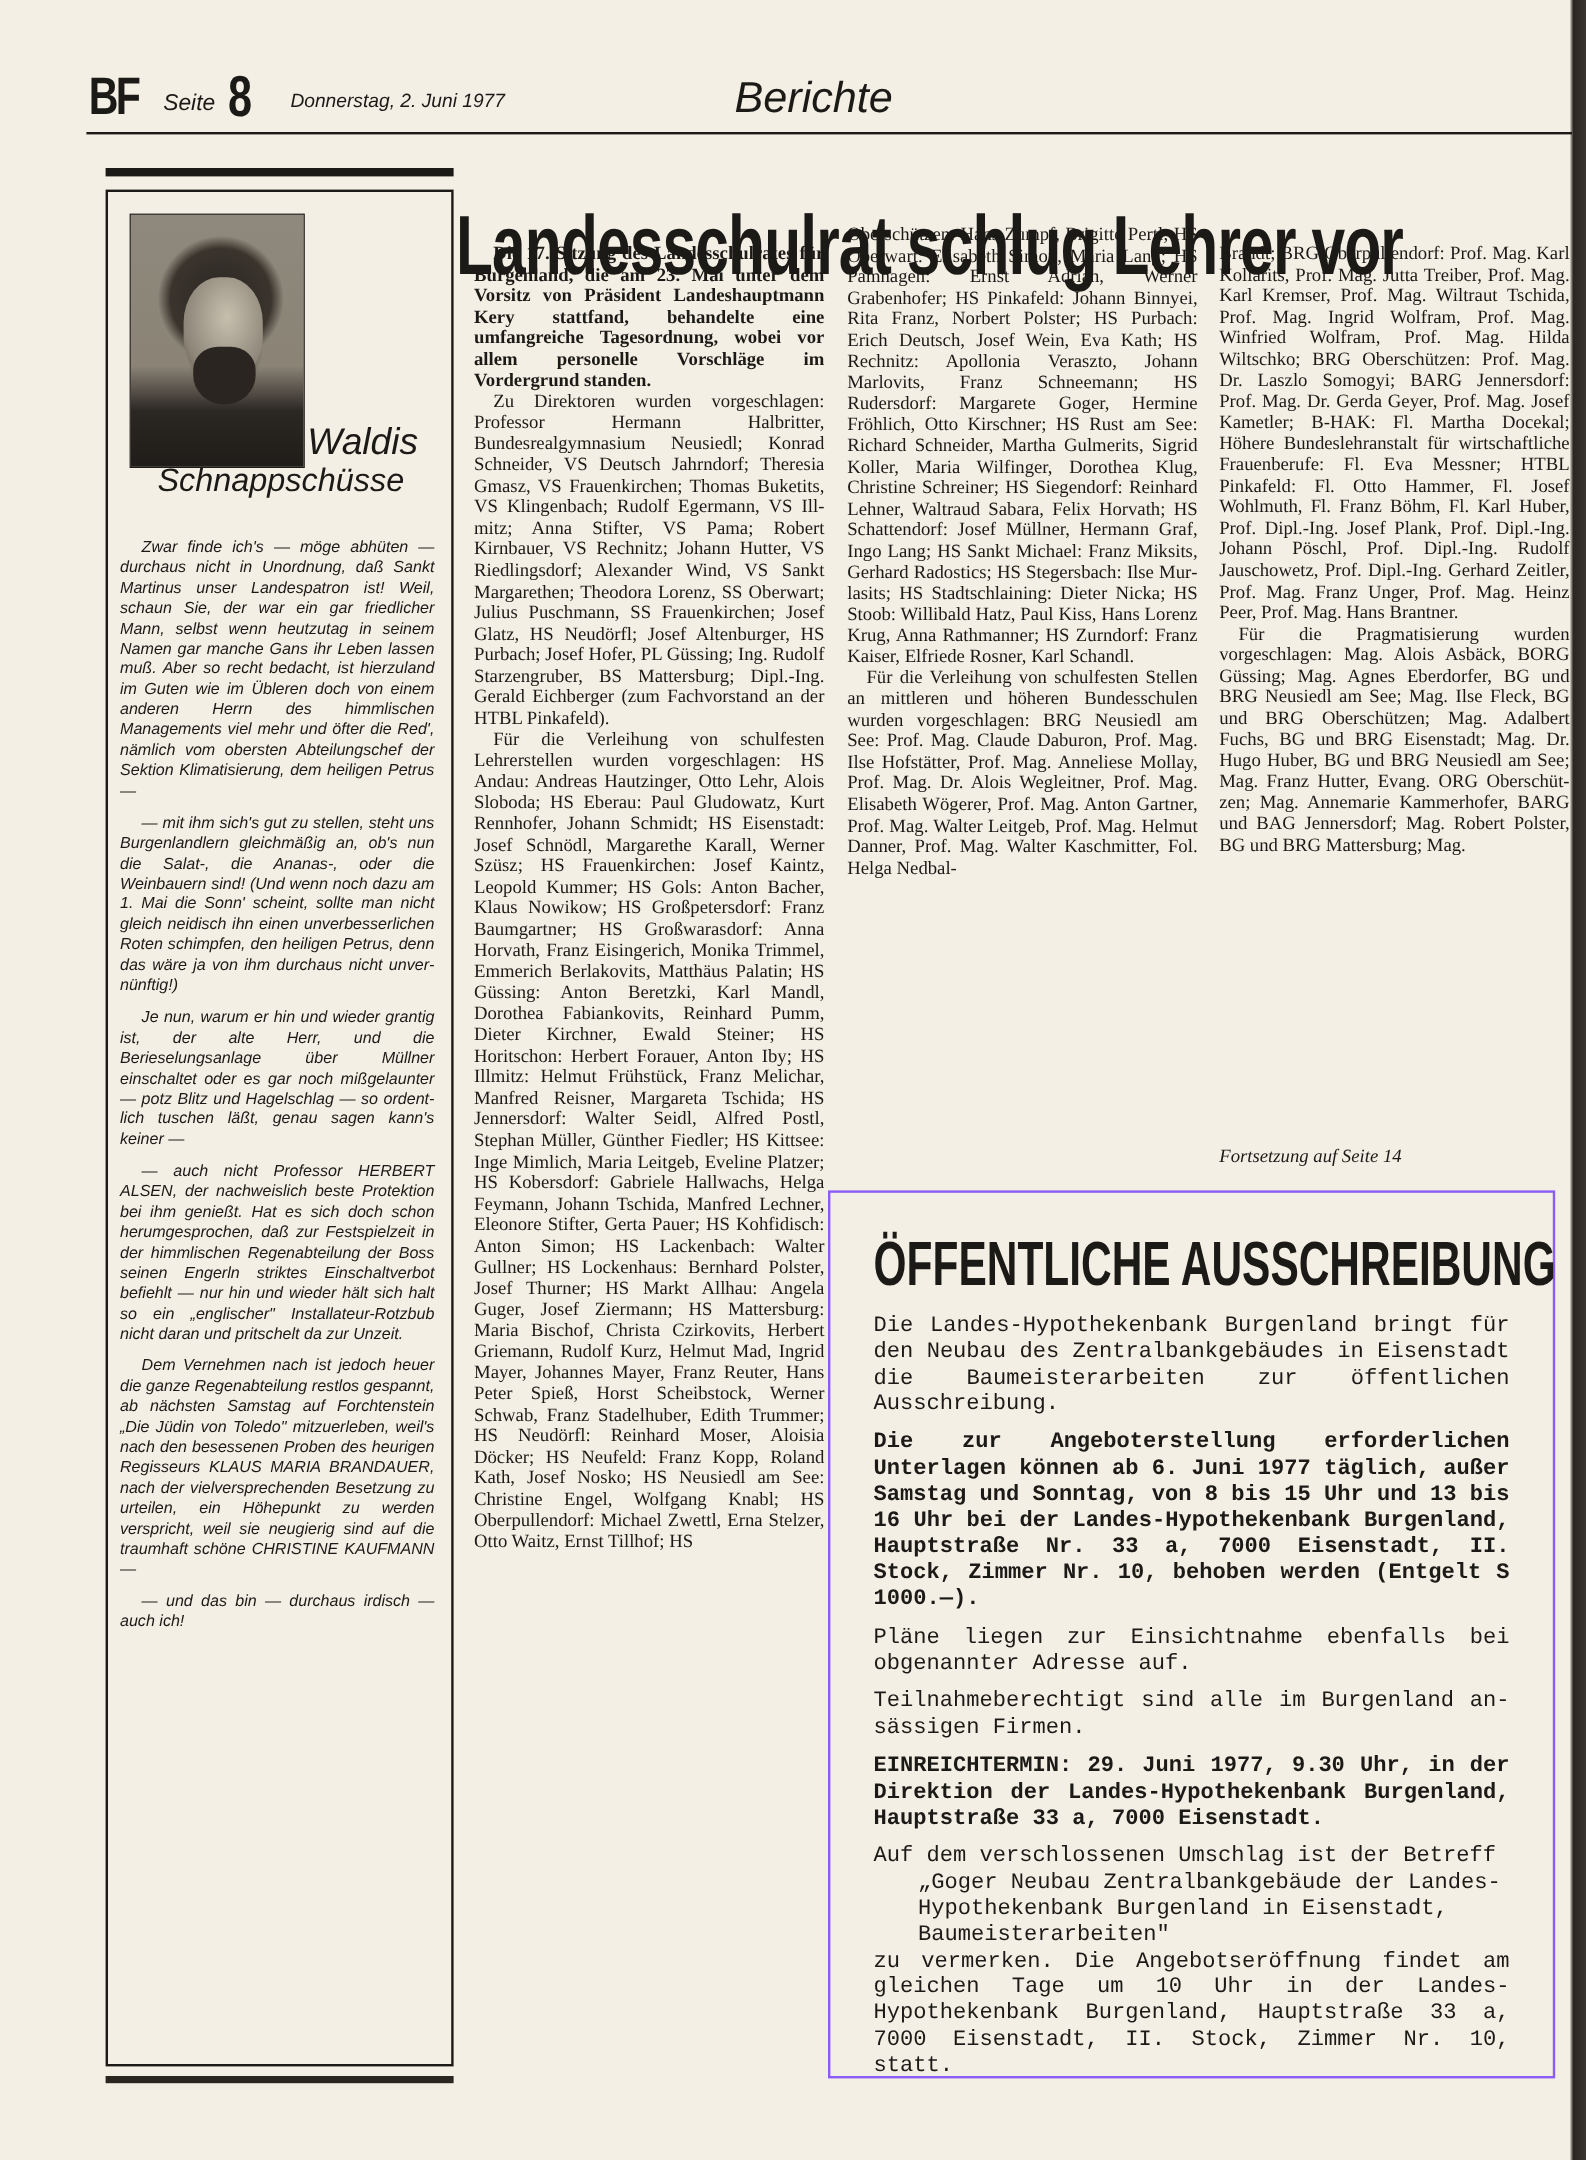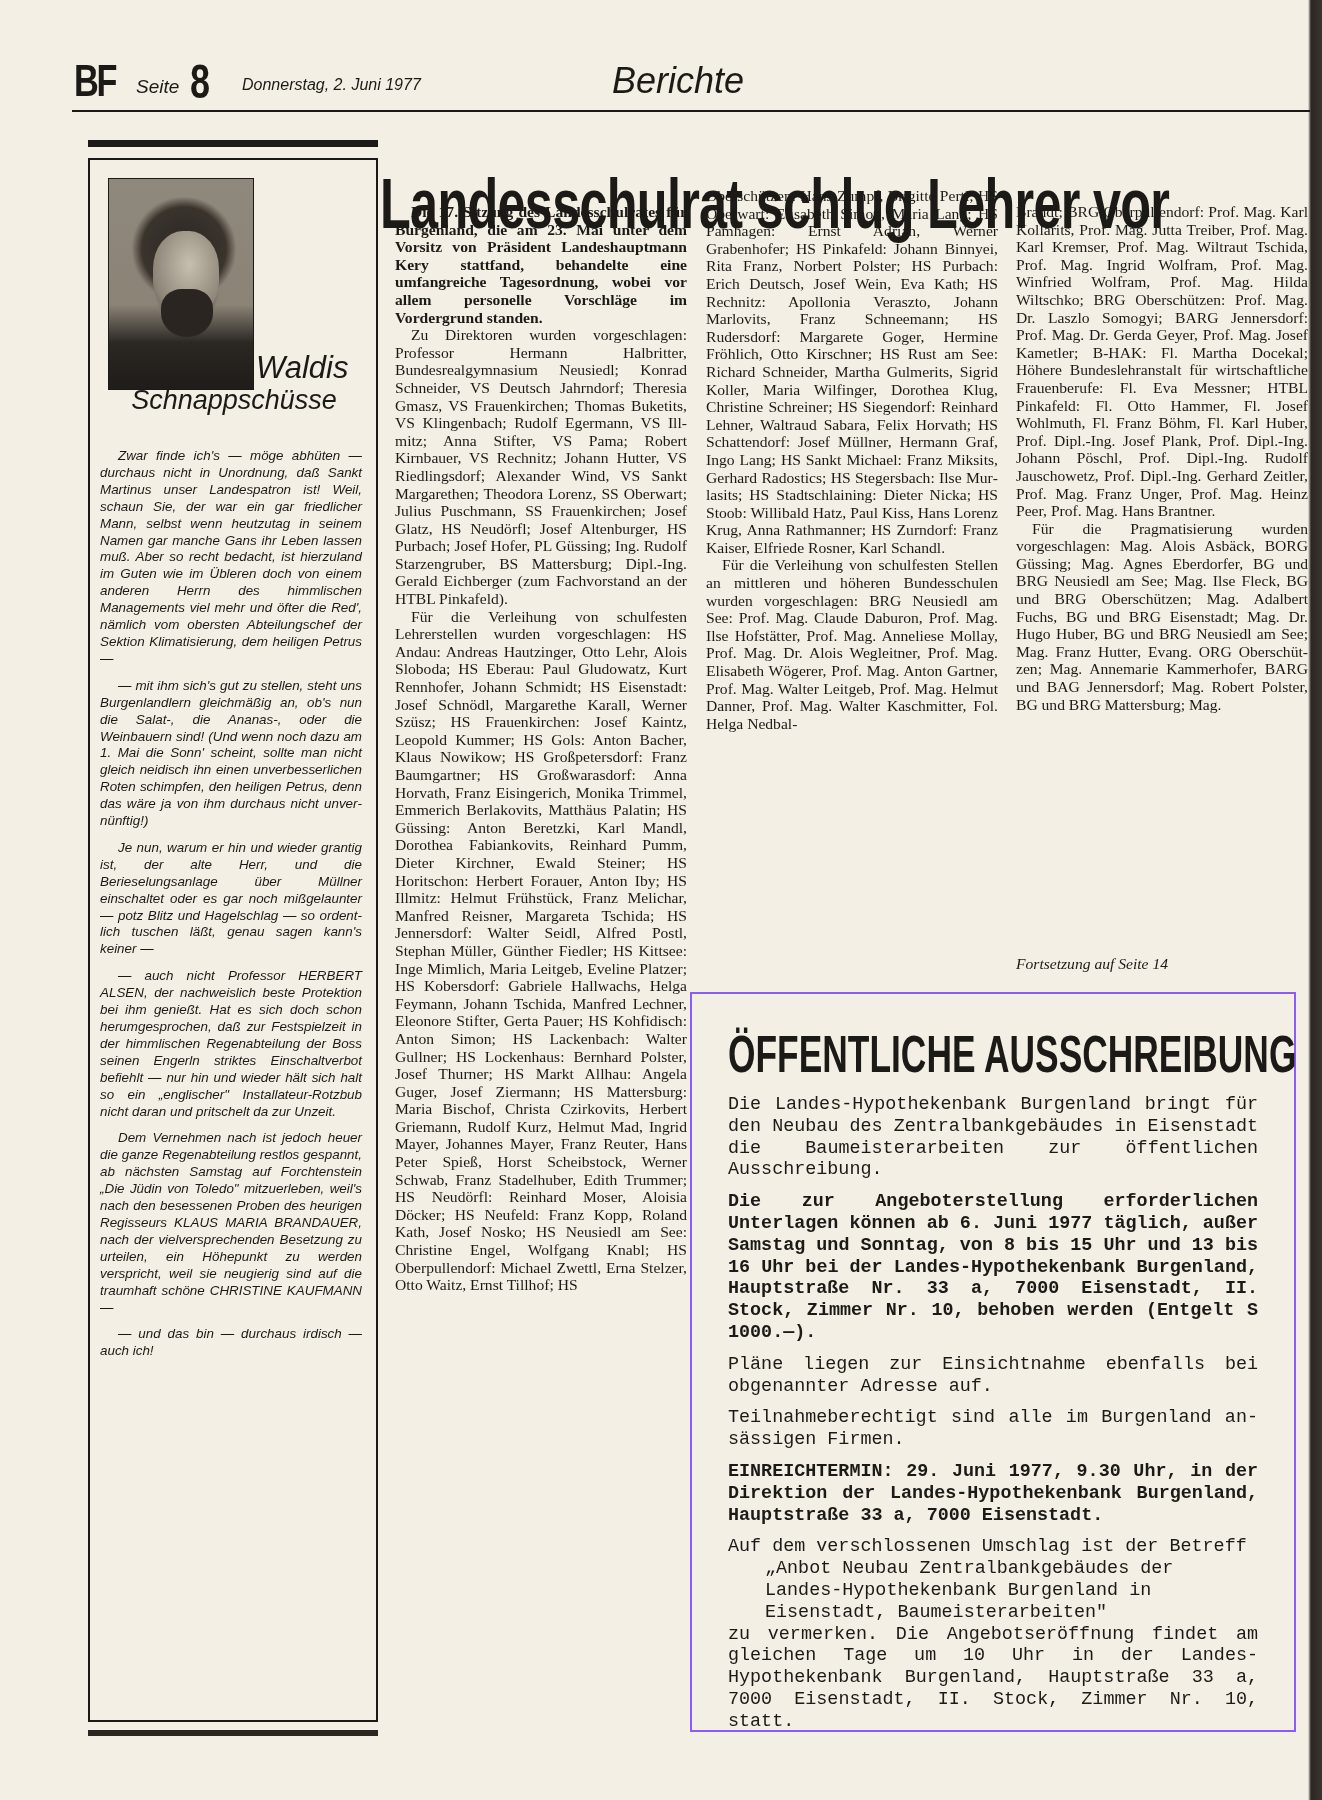--- a/index.html
+++ b/index.html
@@ -188,16 +188,16 @@
 
 <section class="ad-box">
   <div class="ad-title">ÖFFENTLICHE AUSSCHREIBUNG</div>
   <div class="ad-body">
     <p>Die Landes-Hypothekenbank Burgenland bringt für den Neubau des Zentralbankgebäudes in Eisenstadt die Baumeisterarbeiten zur öffentlichen Ausschrei­bung.</p>
     <p class="b">Die zur Angeboterstellung erforderlichen Unterlagen können ab 6. Juni 1977 täglich, außer Samstag und Sonntag, von 8 bis 15 Uhr und 13 bis 16 Uhr bei der Landes-Hypothekenbank Burgenland, Hauptstraße Nr. 33 a, 7000 Eisenstadt, II. Stock, Zimmer Nr. 10, behoben werden (Entgelt S 1000.—).</p>
     <p>Pläne liegen zur Einsichtnahme ebenfalls bei obge­nannter Adresse auf.</p>
     <p>Teilnahmeberechtigt sind alle im Burgenland an­sässigen Firmen.</p>
     <p class="b">EINREICHTERMIN: 29. Juni 1977, 9.30 Uhr, in der Direktion der Landes-Hypothekenbank Burgenland, Hauptstraße 33 a, 7000 Eisenstadt.</p>
     <p class="tight">Auf dem verschlossenen Umschlag ist der Betreff</p>
-    <p class="indent">„Anbot Neubau Zentralbankgebäudes der Landes-Hypothekenbank Burgenland in Eisenstadt, Bau­meisterarbeiten"</p>
+    <p class="indent">„Goger Neubau Zentralbankgebäude der Landes-Hypothekenbank Burgenland in Eisenstadt, Bau­meisterarbeiten"</p>
     <p>zu vermerken. Die Angebotseröffnung findet am gleichen Tage um 10 Uhr in der Landes-Hypotheken­bank Burgenland, Hauptstraße 33 a, 7000 Eisenstadt, II. Stock, Zimmer Nr. 10, statt.</p>
   </div>
 </section>
 
 </body></html>

